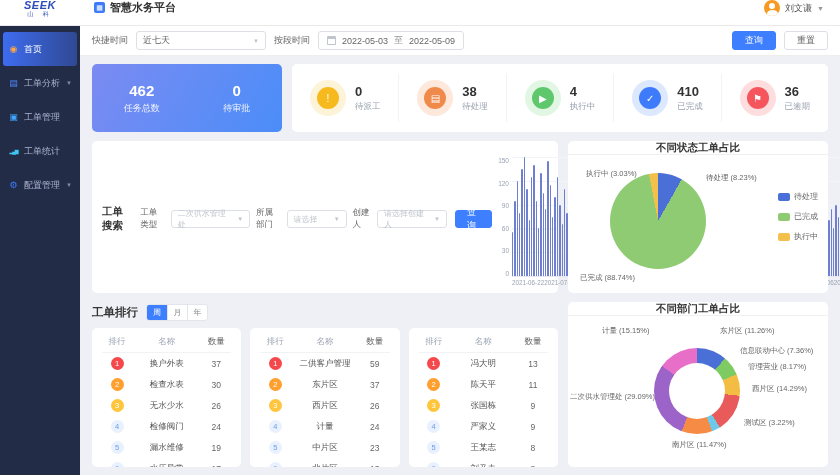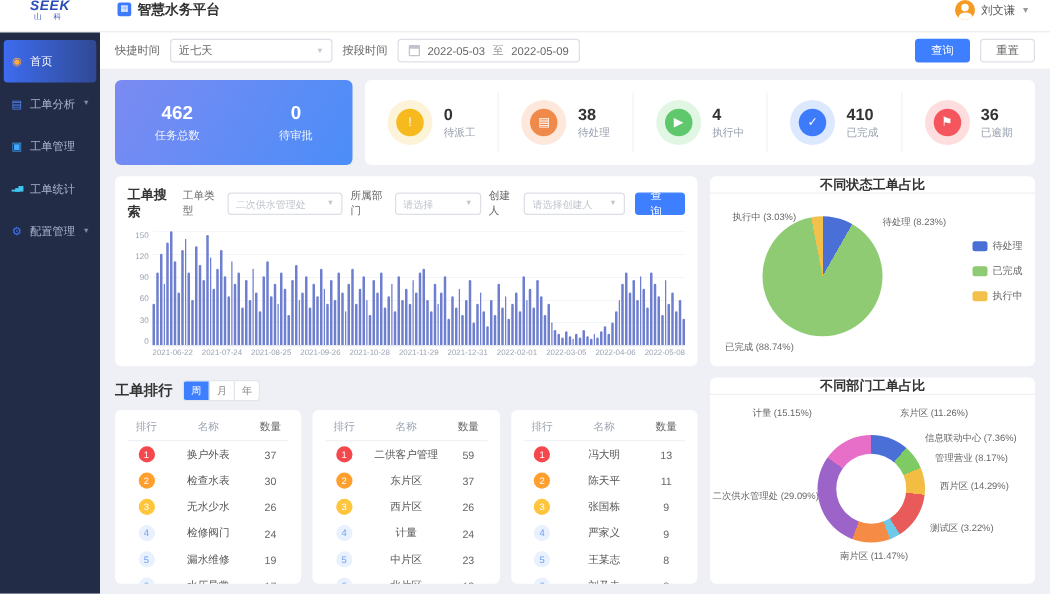--- a/index.html
+++ b/index.html
@@ -56,21 +56,21 @@
   .stat { flex:1; display:flex; align-items:center; justify-content:center; gap:9px; height:70%; }
   .stat + .stat { border-left:1px solid #f2f3f5; }
   .halo { width:36px; height:36px; border-radius:50%; display:flex; align-items:center; justify-content:center; }
   .core { width:22px; height:22px; border-radius:50%; color:#fff; font-size:10px; display:flex; align-items:center; justify-content:center; }
   .stat .sval { font-size:13px; font-weight:bold; color:#333; }
   .stat .slbl { font-size:8.5px; color:#98a1af; margin-top:2px; }
 
   
   .mid-row { display:flex; gap:10px; height:152px; flex:0 0 152px; }
   .panel { background:#fff; border-radius:5px; }
-  .chart-panel { flex:1; min-width:0; padding:8px 10px 4px; display:flex; flex-direction:column; }
+  .chart-panel { flex:1; min-width:0; padding:8px 10px 4px; display:flex; flex-direction:row; }
   .search-row { display:flex; align-items:center; gap:6px; }
   .search-row .ptitle { font-weight:bold; font-size:10.5px; color:#333; margin-right:2px; }
   .search-row .flabel { font-size:8.5px; }
   .ssel { width:105px; height:18px; font-size:8px; }
   .ssel.mid { width:78px; } .ssel.last { width:92px; }
   .sbtn { height:18px; padding:0 11px; margin-left:2px; }
   .chart-area { flex:1; display:flex; margin-top:8px; min-height:0; }
   .y-axis { width:20px; display:flex; flex-direction:column; justify-content:space-between; align-items:flex-end; padding:0 3px 12px 0; color:#9aa3b2; font-size:6.5px; }
   .plot { flex:1; display:flex; flex-direction:column; min-width:0; }
   .bars { flex:1; display:flex; align-items:flex-end; gap:1px; border-bottom:1px solid #e5e8ee;

